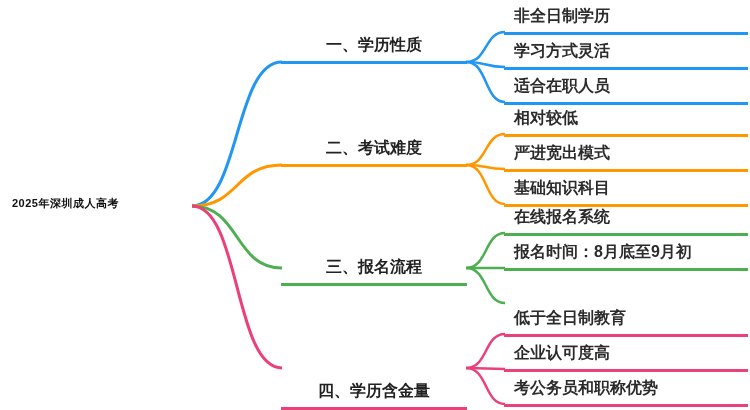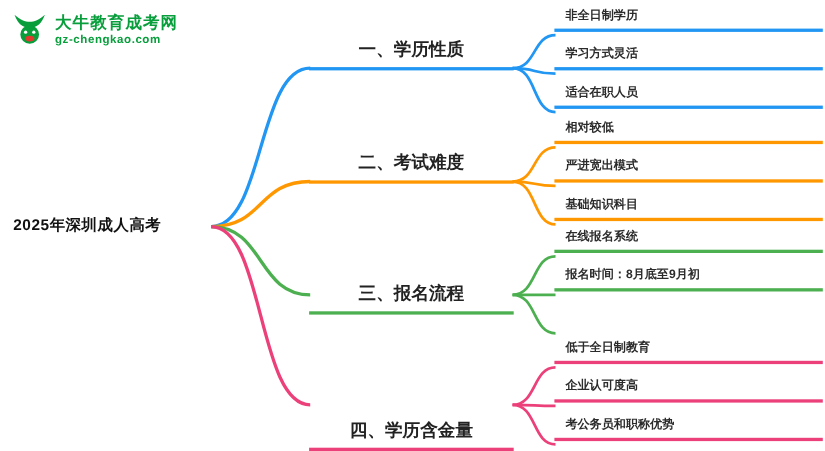--- a/index.html
+++ b/index.html
@@ -15,41 +15,41 @@
   svg.edges {
     position: absolute;
     left: 0; top: 0;
     width: 750px; height: 410px;
   }
   .root {
     position: absolute;
     left: 12px;
     top: 196px;
     width: 185px;
-    font-size: 14px;
+    font-size: 11px;
     font-weight: bold;
     color: #111111;
     letter-spacing: 0.5px;
   }
   .branch {
     position: absolute;
     left: 281px;
     width: 186px;
     font-size: 16px;
     font-weight: bold;
     color: #222222;
     text-align: center;
     padding-bottom: 5px;
     border-bottom: 3px solid #999;
   }
   .leaf {
     position: absolute;
     left: 504px;
     width: 244px;
-    font-size: 11px;
+    font-size: 16px;
     font-weight: 600;
     color: #2b2b2b;
     text-align: left;
     padding: 0 6px 5px 10px;
     border-bottom: 3px solid #999;
     white-space: nowrap;
   }
   .logo {
     position: absolute;
     left: 10px;
@@ -93,35 +93,20 @@
 
     <path d="M466,268 C488,268 484,233 505,233" stroke-width="2.5" stroke="#4caf50"></path>
     <path d="M466,268 C488,268 484,268 505,268" stroke-width="2.5" stroke="#4caf50"></path>
     <path d="M466,268 C488,268 484,303 505,303" stroke-width="2.5" stroke="#4caf50"></path>
 
     <path d="M466,368 C488,368 484,334 505,334" stroke-width="2.5" stroke="#ec407a"></path>
     <path d="M466,368 C488,368 484,369 505,369" stroke-width="2.5" stroke="#ec407a"></path>
     <path d="M466,368 C488,368 484,404 505,404" stroke-width="2.5" stroke="#ec407a"></path>
   </svg>
 
-  <div class="logo">
-    <span>
-      <svg viewBox="0 0 32 32" width="34" height="34">
-        <path d="M3 5 C6 13 10 16 16 16 C22 16 26 13 29 5 C24 9.5 20 11 16 11 C12 11 8 9.5 3 5 Z" fill="#089e3c"></path>
-        <circle cx="16" cy="22" r="8" fill="#089e3c"></circle>
-        <circle cx="12.5" cy="20" r="1.4" fill="#ffffff"></circle>
-        <circle cx="19.5" cy="20" r="1.4" fill="#ffffff"></circle>
-        <ellipse cx="16" cy="25.5" rx="4" ry="2.4" fill="#e03a2f"></ellipse>
-      </svg>
-    </span>
-    <span class="logo-text">
-      <span class="logo-title" style="color: rgb(8, 158, 60);">大牛教育成考网</span>
-      <span class="logo-subtitle" style="color: rgb(8, 158, 60);">gz-chengkao.com</span>
-    </span>
-  </div>
 
   <div class="root" style="color: rgb(17, 17, 17);">2025年深圳成人高考</div>
 
   <div class="branch" style="top: 35px; border-bottom-color: rgb(33, 150, 243);">一、学历性质</div>
   <div class="branch" style="top: 138px; border-bottom-color: rgb(255, 152, 0);">二、考试难度</div>
   <div class="branch" style="top: 257px; border-bottom-color: rgb(76, 175, 80);">三、报名流程</div>
   <div class="branch" style="top: 341px; border-bottom-color: rgb(236, 64, 122); margin-top: 40px;">四、学历含金量</div>
 
   <div class="leaf" style="top: 6px; border-bottom-color: rgb(33, 150, 243);">非全日制学历</div>
   <div class="leaf" style="top: 41px; border-bottom-color: rgb(33, 150, 243);">学习方式灵活</div>

